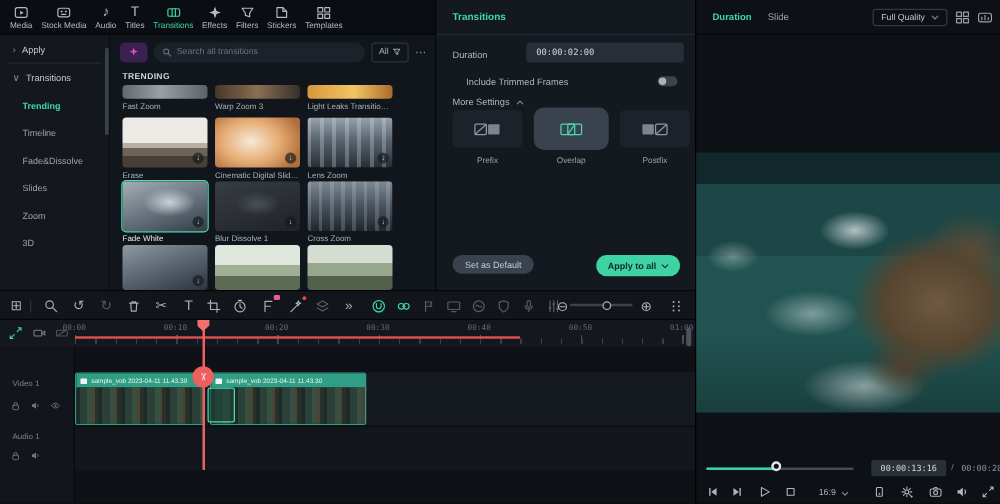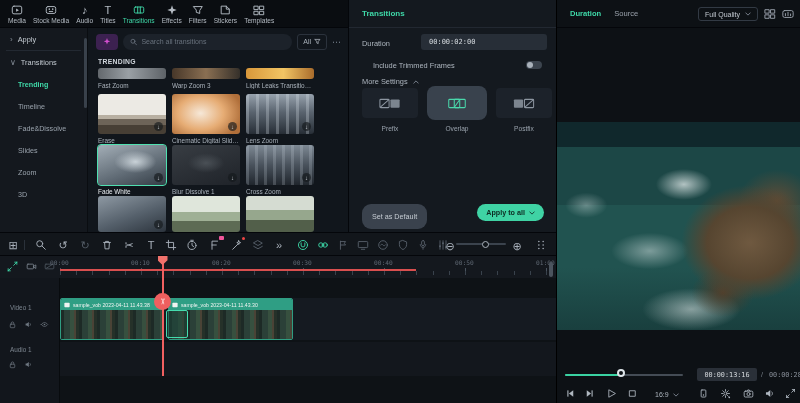--- a/index.html
+++ b/index.html
@@ -66,21 +66,21 @@
   #toggle{position:absolute;right:14px;top:61px;width:16px;height:8px;border-radius:4px;background:#3c444e}
   #toggle .knob{position:absolute;left:1px;top:1px;width:6px;height:6px;border-radius:50%;background:#aab2bb}
   #morelabel{position:absolute;left:13px;top:77px;display:flex;gap:5px;align-items:center}
   #morelabel svg{width:6px;height:4px;color:#8a93a0}
   .modes{position:absolute;left:12px;top:88px;display:flex;gap:9px}
   .mode{width:58px;display:flex;flex-direction:column;align-items:center}
   .modecard{width:56px;height:30px;background:#1c222a;border-radius:4px;display:flex;align-items:center;justify-content:center;color:#8d96a1}
   .mode.sel .modecard{background:#39424d;border-radius:6px;color:#4ad9ac;box-shadow:0 0 0 2px #39424d}
   .modecard svg{width:22px;height:13px}
   .modelabel{font-size:6.6px;color:#99a2ac;margin-top:7px}
-  #setdef{position:absolute;left:13px;top:204px;height:25px;padding:0 10px;background:#3a424d;border-radius:9px;color:#c6ccd3;font-size:7.2px;display:flex;align-items:center}
+  #setdef{position:absolute;left:13px;top:204px;height:15px;padding:0 10px;background:#3a424d;border-radius:9px;color:#c6ccd3;font-size:7.2px;display:flex;align-items:center}
   #applyall{position:absolute;right:12px;top:204px;height:17px;padding:0 9px;background:#3fd3a4;border-radius:9px;color:#0d2b22;font-size:7.2px;font-weight:bold;display:flex;align-items:center;gap:4px}
   #applyall svg{width:6px;height:4px;color:#0d2b22}
   
   #preview{left:556px;top:0;width:244px;height:403px;background:#0d1115;border-left:1px solid #000}
   #pvhead{position:absolute;left:0;top:0;width:100%;height:28px;border-bottom:1px solid #04060a;display:flex;align-items:center}
   .pvtab{font-size:7.6px;color:#9aa2ac;margin-left:13px}
   .pvtab.active{color:#3fd8a8;font-weight:bold}
   #quality{position:absolute;right:42px;top:7px;height:14px;border:1px solid #323a44;border-radius:3px;display:flex;align-items:center;gap:5px;padding:0 6px;font-size:7px;color:#c3c9d0}
   #quality svg{width:6px;height:4px;color:#8a93a0}
   .pvhico{position:absolute;top:8px;color:#9aa2ac}
@@ -408,21 +408,21 @@
     <span>Apply to all</span>
     <svg viewBox="0 0 8 5">
         <path d="M1 1l3 3 3-3"></path>
       </svg>
     </div>
 </div>
 
 <div id="preview" class="abs">
   <div id="pvhead">
     <span class="pvtab active">Duration</span>
-    <span class="pvtab">Source</span>
+    <span class="pvtab">Slide</span>
     <div id="quality">
       <span>Full Quality</span>
       <svg viewBox="0 0 8 5">
           <path d="M1 1l3 3 3-3"></path>
         </svg>
       </div>
     <span class="pvhico" style="right:24px">
         <svg viewBox="0 0 14 14">
           <rect x="1.5" y="2" width="4.5" height="4"></rect>
           <rect x="8" y="2" width="4.5" height="4"></rect>

